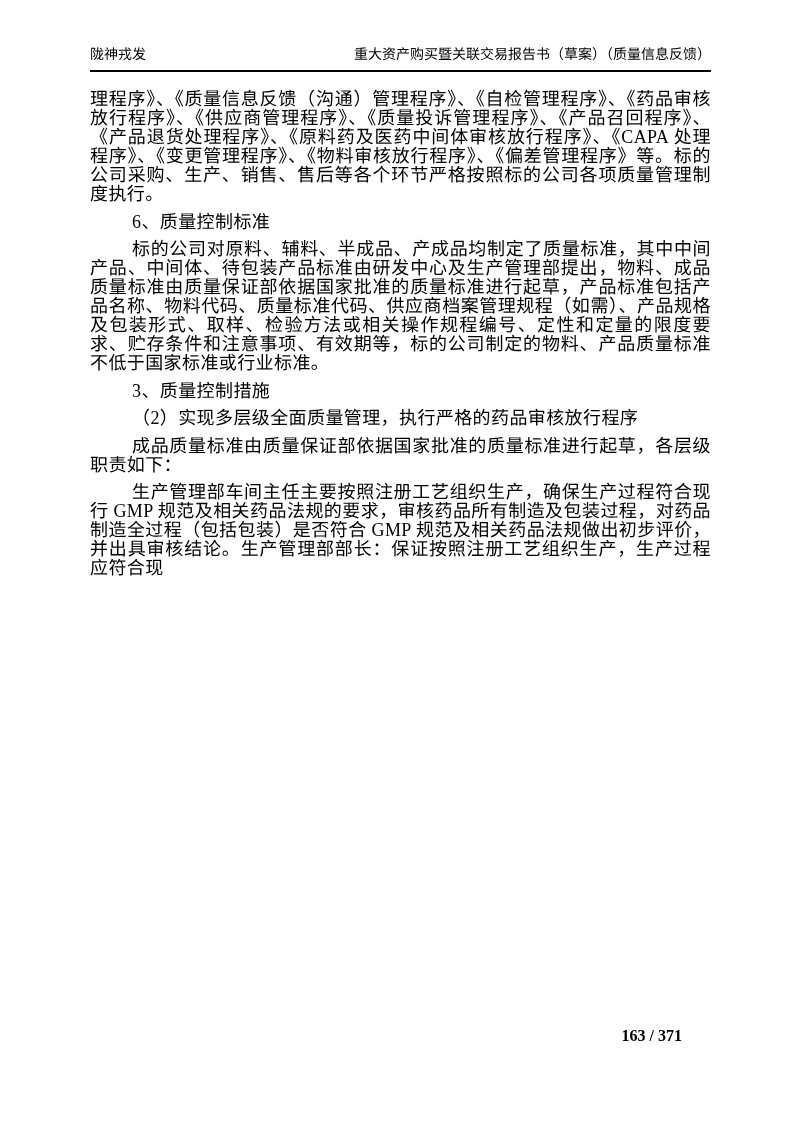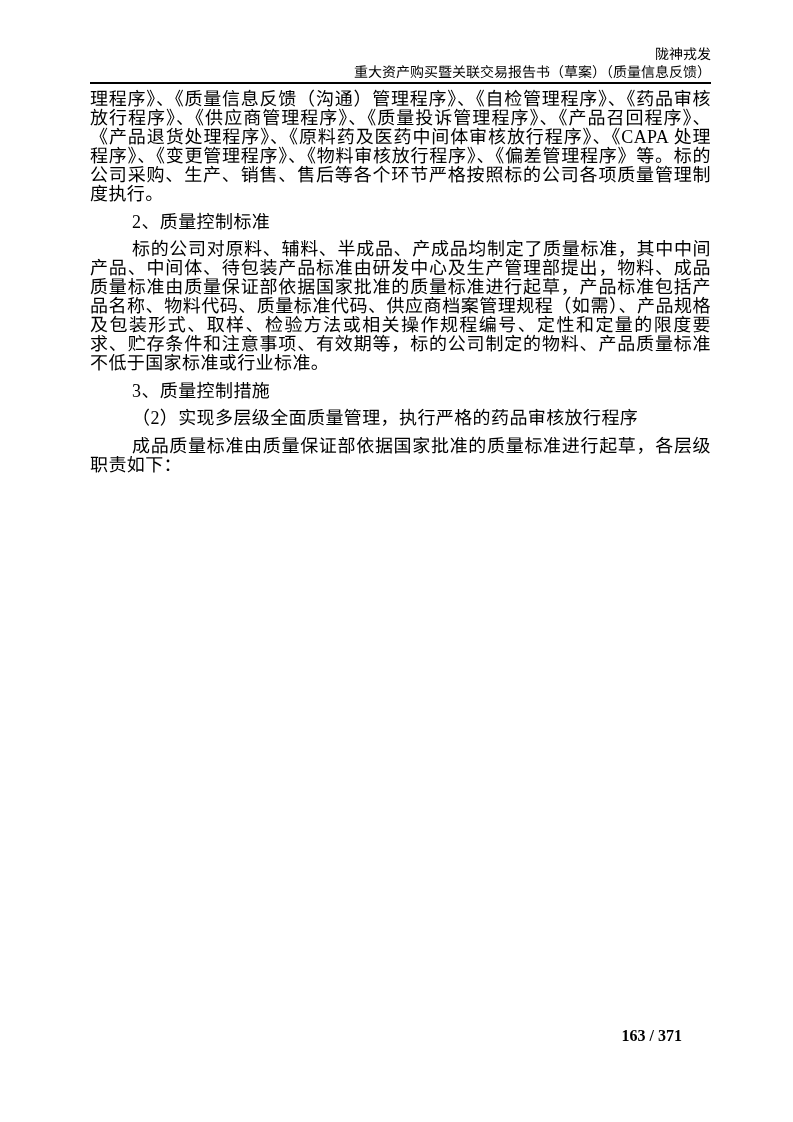--- a/index.html
+++ b/index.html
@@ -17,23 +17,23 @@
     background: #ffffff;
   }
   .header {
     position: absolute;
     left: 90px; top: 46px;
     width: 621px;
     display: flex;
     justify-content: space-between;
     align-items: flex-end;
     border-bottom: 2px solid #000000;
+    padding-bottom: 6px;
     font-size: 14px;
     line-height: 18px;
-    flex-direction: column;
   }
   .header .hleft { white-space: nowrap; }
   .header .hright { white-space: nowrap; }
   .content {
     position: absolute;
     left: 90px; top: 90px;
     width: 621px;
     font-size: 18px;
     line-height: 19px;
     text-align: justify;
@@ -57,22 +57,23 @@
 
 <div class="page">
 
   <div class="header">
     <span class="hleft">陇神戎发</span>
     <span class="hright">重大资产购买暨关联交易报告书（草案）（质量信息反馈）</span>
   </div>
 
   <div class="content">
     <div class="blk">理程序》、《质量信息反馈（沟通）管理程序》、《自检管理程序》、《药品审核放行程序》、《供应商管理程序》、《质量投诉管理程序》、《产品召回程序》、《产品退货处理程序》、《原料药及医药中间体审核放行程序》、《CAPA 处理程序》、《变更管理程序》、《物料审核放行程序》、《偏差管理程序》等。标的公司采购、生产、销售、售后等各个环节严格按照标的公司各项质量管理制度执行。</div>
-    <div class="blk indent heading">2、质量控制标准</div>
+    <div class="blk indent heading">6、质量控制标准</div>
     <div class="blk indent">标的公司对原料、辅料、半成品、产成品均制定了质量标准，其中中间产品、中间体、待包装产品标准由研发中心及生产管理部提出，物料、成品质量标准由质量保证部依据国家批准的质量标准进行起草，产品标准包括产品名称、物料代码、质量标准代码、供应商档案管理规程（如需）、产品规格及包装形式、取样、检验方法或相关操作规程编号、定性和定量的限度要求、贮存条件和注意事项、有效期等，标的公司制定的物料、产品质量标准不低于国家标准或行业标准。</div>
     <div class="blk indent heading">3、质量控制措施</div>
     <div class="blk indent">（2）实现多层级全面质量管理，执行严格的药品审核放行程序</div>
     <div class="blk indent">成品质量标准由质量保证部依据国家批准的质量标准进行起草，各层级职责如下：</div>
+    <div class="blk indent">生产管理部车间主任主要按照注册工艺组织生产，确保生产过程符合现行 GMP 规范及相关药品法规的要求，审核药品所有制造及包装过程，对药品制造全过程（包括包装）是否符合 GMP 规范及相关药品法规做出初步评价，并出具审核结论。生产管理部部长：保证按照注册工艺组织生产，生产过程应符合现</div>
   </div>
 
   <div class="footer">163 / 371</div>
 
 </div>
 
 </body></html>

